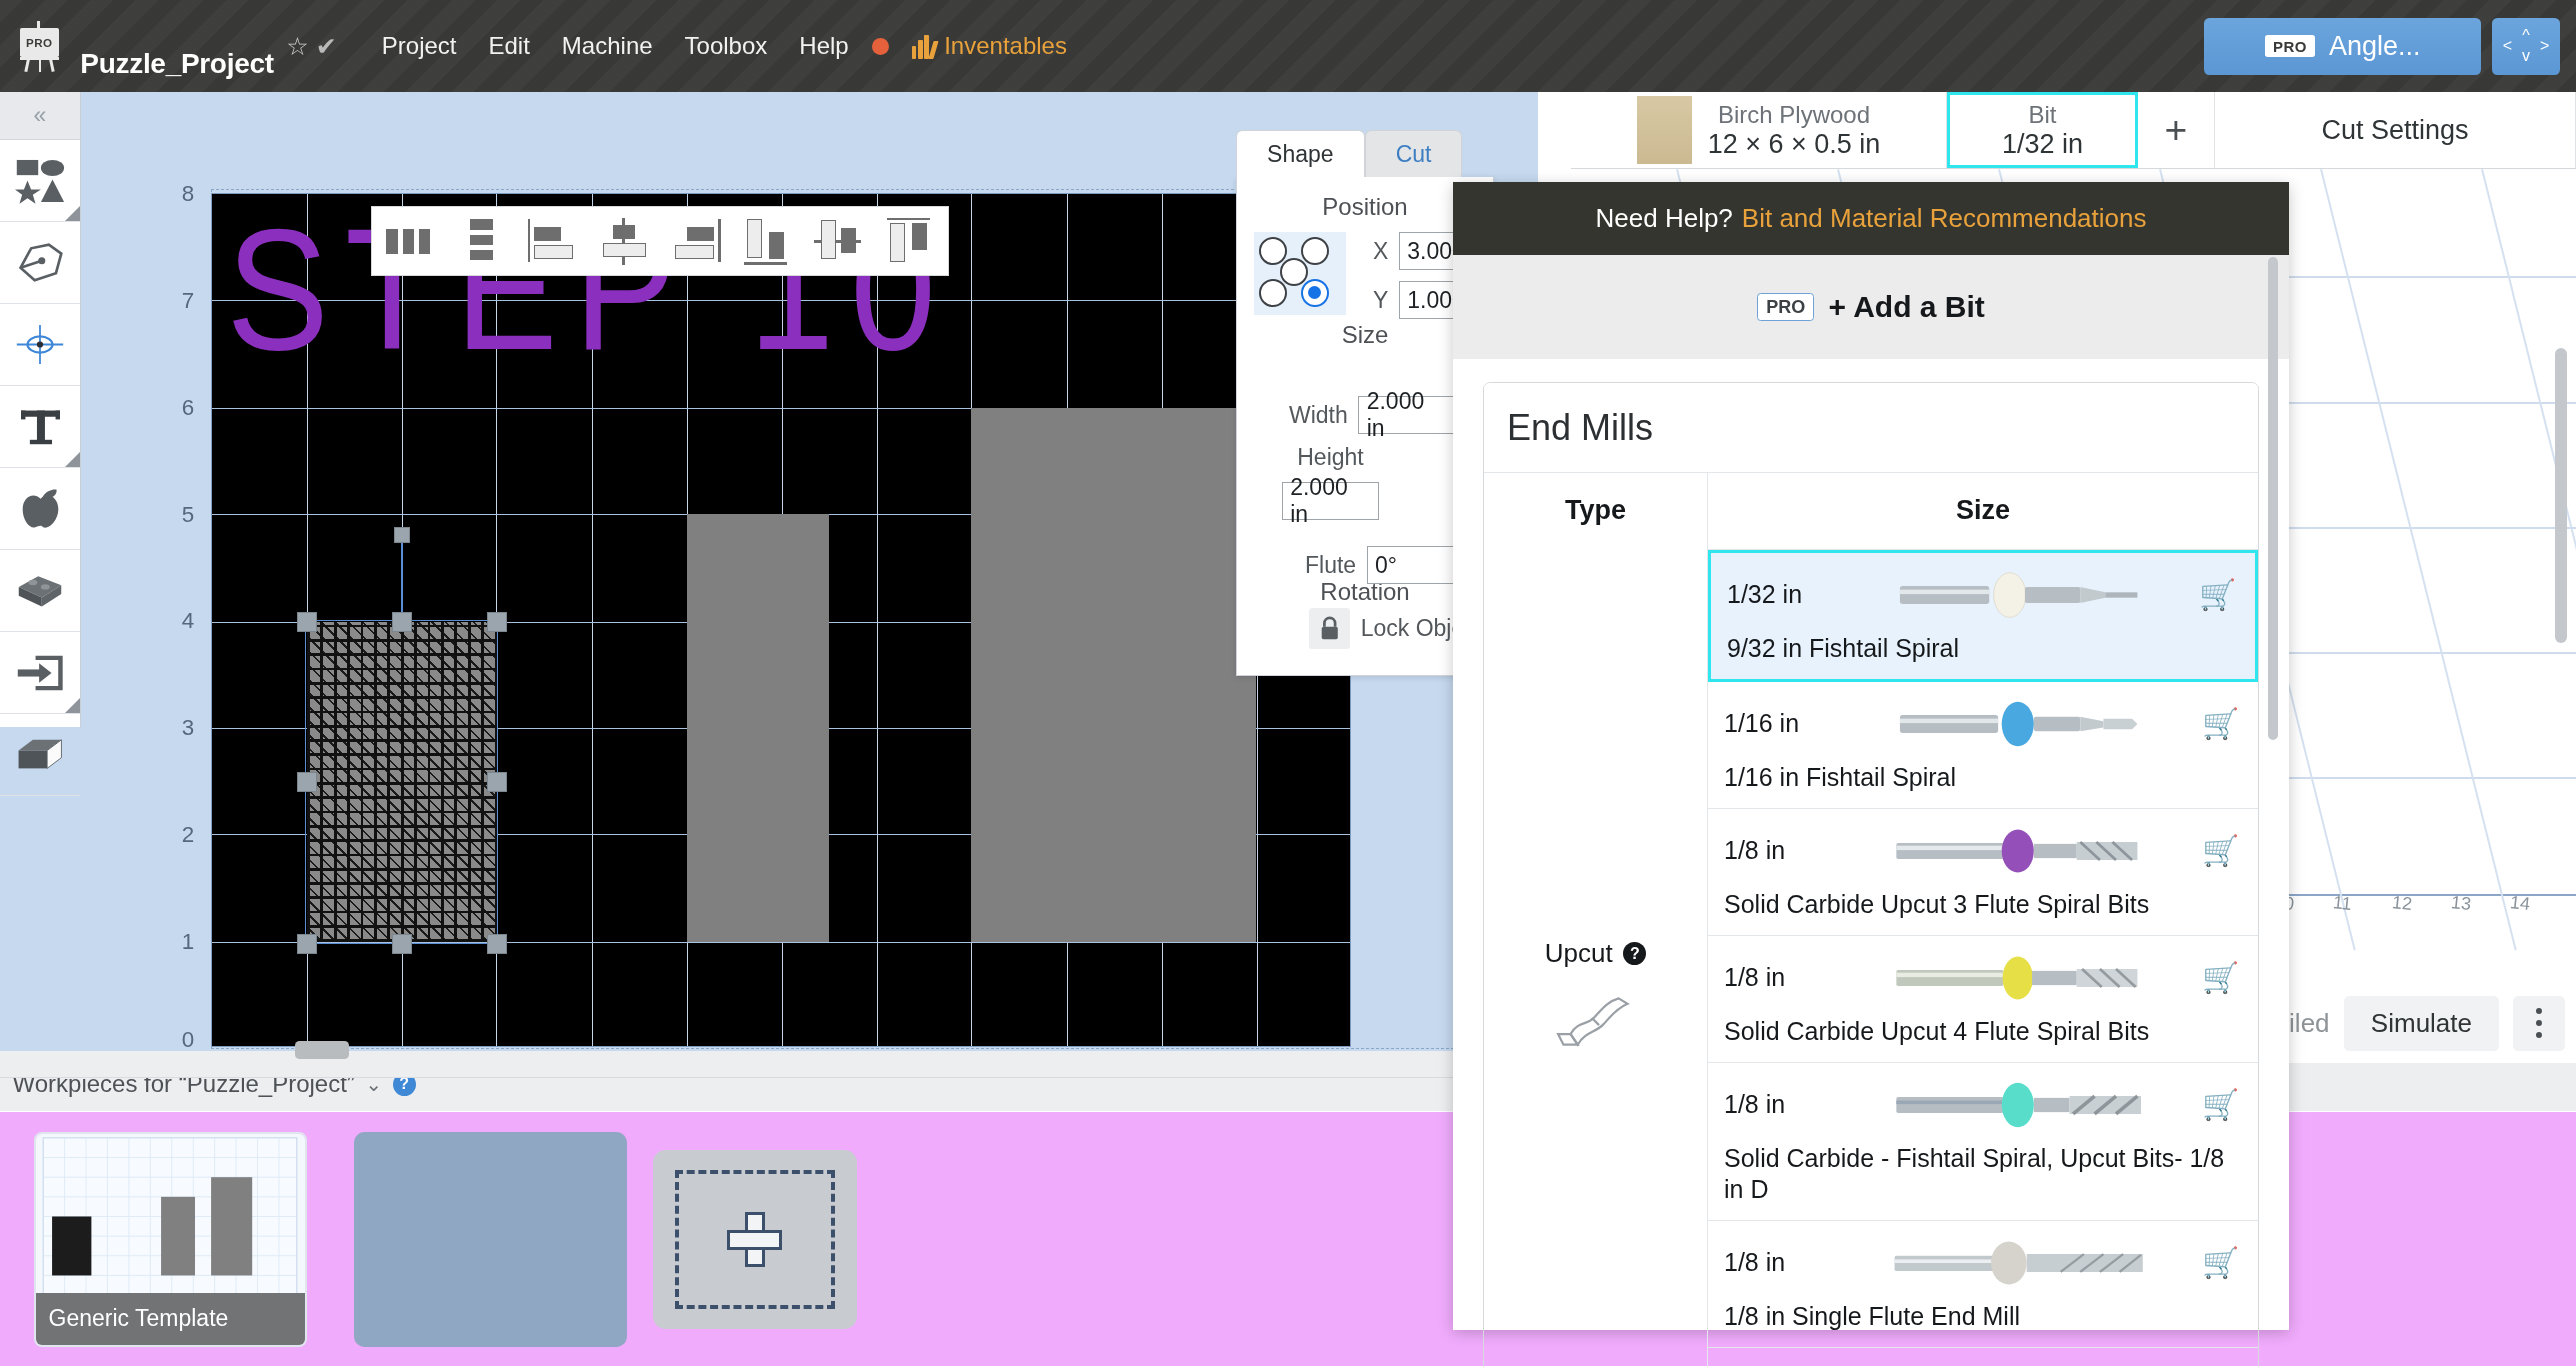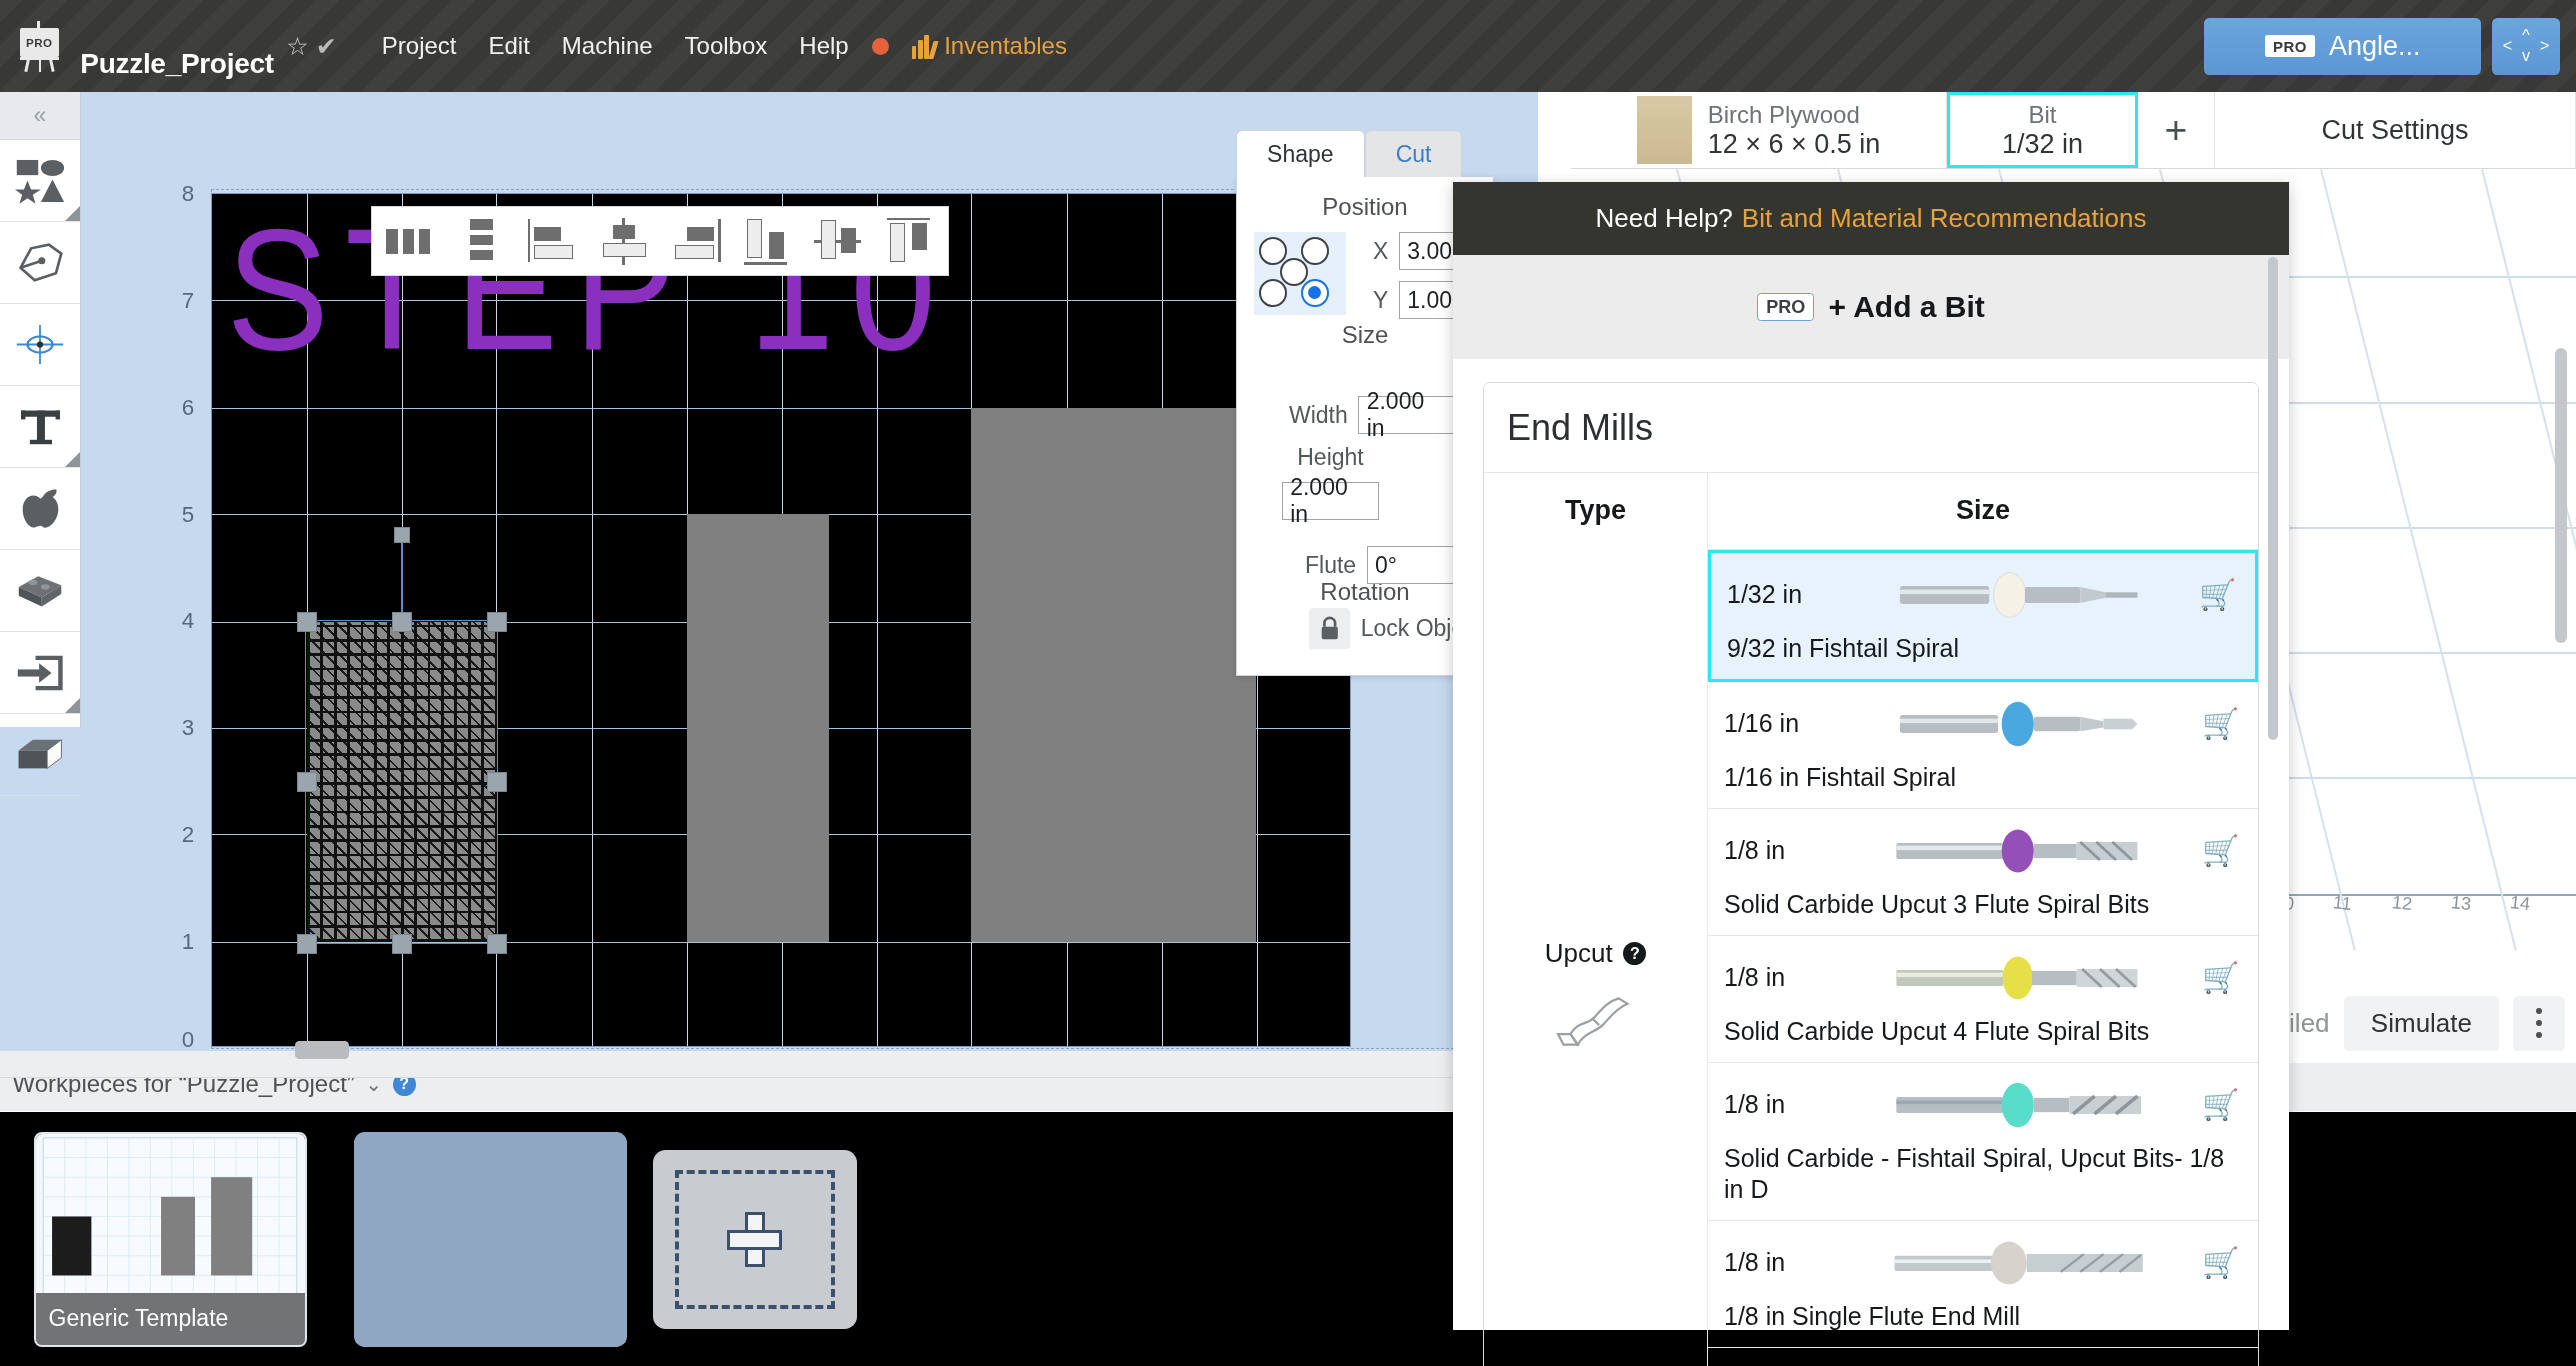--- a/index.html
+++ b/index.html
@@ -166,21 +166,21 @@
     border-top: 0.9px solid #d8dbdf; z-index: 8;
   }
   .wp-head .t { font-size: 24px; color: #4e5256; }
   .wp-head .chev { font-size: 19.7px; color: #6b7176; }
   .q-badge {
     width: 23px; height: 23px; border-radius: 50%; background: #3f88d6; color:#fff;
     font-size: 16px; display:flex; align-items:center; justify-content:center; font-weight:700;
   }
   .wp-strip {
     position: absolute; left: 0; top: 1112px; width: 2576px; height: 255px;
-    background: #000000; z-index: 8;
+    background: #f0abfc; z-index: 8;
   }
   .wp-card {
     position: absolute; top: 19.7px; width: 273px; height: 215px; border-radius: 8px; overflow:hidden;
   }
   .wp-card.sel { border: 2.7px solid #dfe6ee; }
   .wp-thumb { position: absolute; inset: 0; background: #f4f8fd; }
   .wp-label {
     position: absolute; left: 0; right: 0; bottom: 0; height: 52px; background: #717375;
     color: #fff; font-size: 23px; display: flex; align-items: center; padding-left: 12.5px;
   }
@@ -236,21 +236,21 @@
   .lock-txt { font-size: 23px; color: #53585c; white-space: nowrap; }
 
   
   .matbar {
     position: absolute; left: 1571px; top: 92px; width: 1005px; height: 77px;
     background: #fff; border-bottom: 0.9px solid #d6d9dc; display: flex; align-items: stretch; z-index: 55;
   }
   .mb-cell { display: flex; align-items: center; justify-content: center; border-right: 0.9px solid #e0e3e6; }
   .mb-mat { width: 376px; gap: 16px; }
   .swatch { width: 55px; height: 68px; background: linear-gradient(#d8c9a4,#cbb991); }
-  .mb-lines { display: flex; flex-direction: column; align-items: flex-start; }
+  .mb-lines { display: flex; flex-direction: column; align-items: center; }
   .mb-top { font-size: 24px; color: #6d7378; }
   .mb-bot { font-size: 27px; color: #2f3437; }
   .mb-bit {
     width: 191px; flex-direction: column; background:#fff;
     border: 3.6px solid #2fe6ef; border-right:3.6px solid #2fe6ef;
   }
   .mb-plus { width: 77px; font-size: 39px; color: #4a4f53; }
   .mb-cut { flex: 1; font-size: 27px; color: #2f3437; }
 
   

